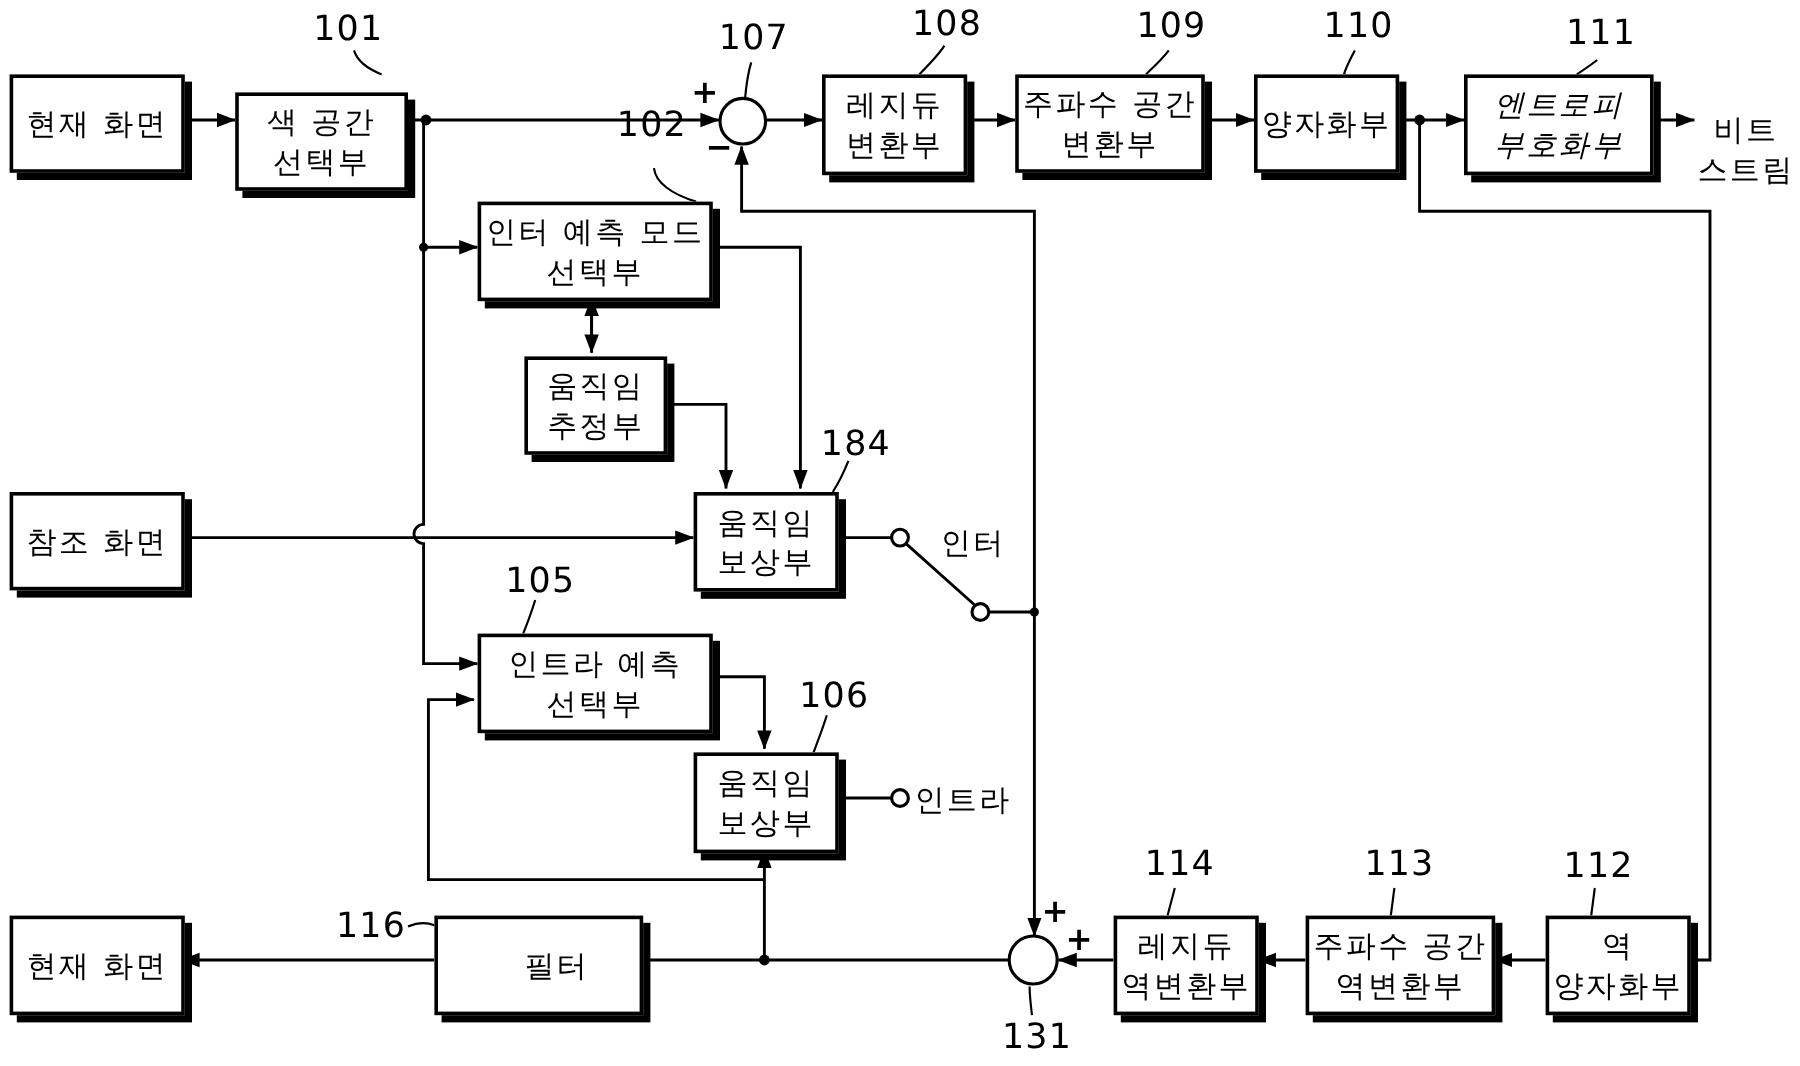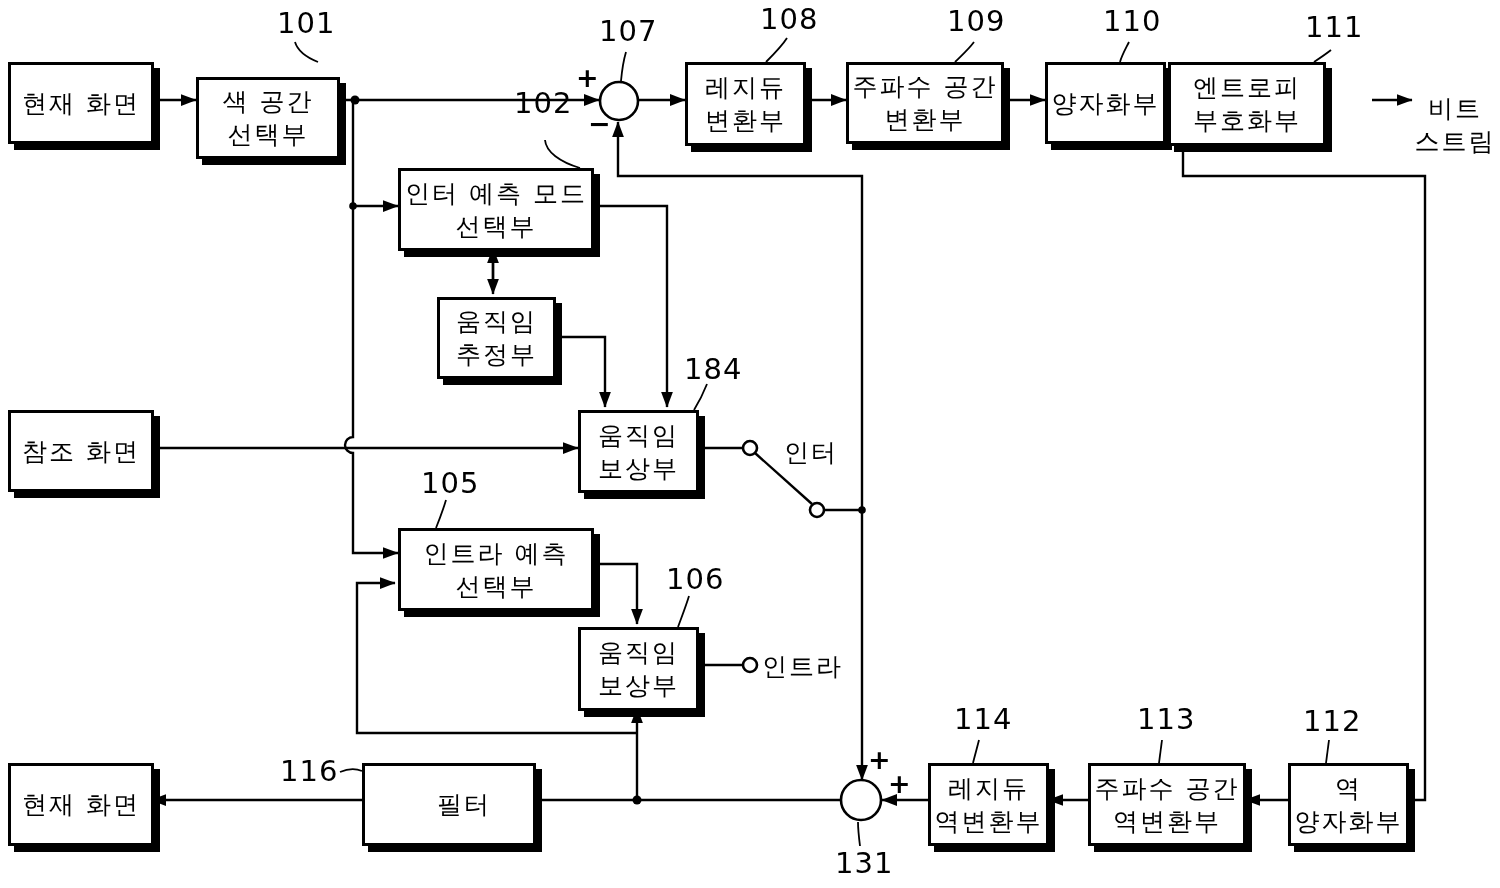--- a/index.html
+++ b/index.html
@@ -115,21 +115,21 @@
 
   <div class="box" style="left:846px;top:62px;width:152px;height:76px;">
     <span>주파수 공간</span>
     <span>변환부</span>
   </div>
 
   <div class="box" style="left:1045px;top:62px;width:115px;height:76px;">
     <span>양자화부</span>
   </div>
 
-  <div class="box" style="left:1168px;top:62px;width:152px;height:78px;">
+  <div class="box" style="left:1220px;top:62px;width:152px;height:78px;font-style:italic;">
     <span>엔트로피</span>
     <span>부호화부</span>
   </div>
 
   <div class="box" style="left:398px;top:168px;width:190px;height:77px;">
     <span>인터 예측 모드</span>
     <span>선택부</span>
   </div>
 
   <div class="box" style="left:437px;top:297px;width:113px;height:76px;">
@@ -172,21 +172,21 @@
   </div>
 
   <div class="box" style="left:362px;top:763px;width:138px;height:77px;padding-left:30px;">
     <span>필터</span>
   </div>
 
   <div class="box" style="left:8px;top:763px;width:140px;height:77px;">
     <span>현재 화면</span>
   </div>
 
-  <div class="num" style="left:261px;top:6px;margin-left:16px;">101</div>
+  <div class="num" style="left:261px;top:6px;">101</div>
   <div class="num" style="left:514px;top:86px;">102</div>
   <div class="num" style="left:684px;top:352px;">184</div>
   <div class="num" style="left:421px;top:466px;">105</div>
   <div class="num" style="left:666px;top:562px;">106</div>
   <div class="num" style="left:599px;top:14px;">107</div>
   <div class="num" style="left:760px;top:2px;">108</div>
   <div class="num" style="left:947px;top:4px;">109</div>
   <div class="num" style="left:1103px;top:4px;">110</div>
   <div class="num" style="left:1305px;top:10px;">111</div>
   <div class="num" style="left:1303px;top:704px;">112</div>

